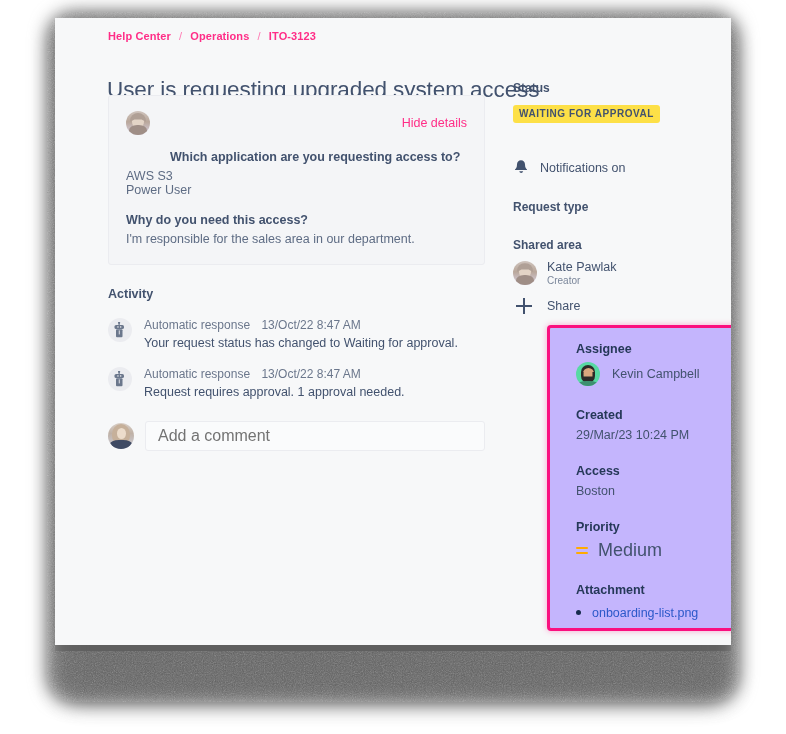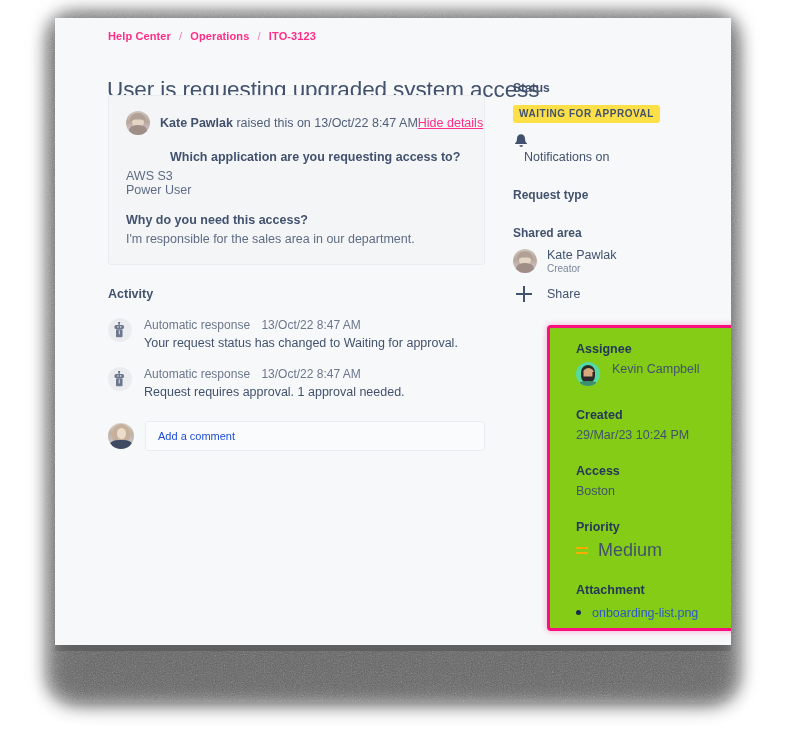--- a/index.html
+++ b/index.html
@@ -150,21 +150,20 @@
     margin-left: 10px;
     font-size: 12.5px;
     color: #505f79;
     white-space: nowrap;
   }
   #reporter-name { font-weight: bold; color: #42526e; }
   #hide-details {
     margin-left: auto;
     font-size: 12.5px;
     color: #ff2d87;
-    text-decoration: underline;
     cursor: pointer;
     white-space: nowrap;
   }
   .field-label {
     font-size: 12.5px;
     font-weight: bold;
     color: #42526e;
     margin-top: 16px;
     margin-bottom: 5px;
   }
@@ -243,22 +242,22 @@
     margin-left: 11px;
     flex: 1 1 auto;
     height: 30px;
     background: #fafbfc;
     border: 1px solid #ebecf0;
     border-radius: 3px;
     display: flex;
     align-items: center;
     padding-left: 12px;
     box-sizing: border-box;
-    font-size: 11px;
-    color: #1d4ed8;
+    font-size: 16px;
+    color: #737373;
     cursor: text;
   }
 
   
   #right-col {
     position: absolute;
     left: 458px;
     top: 63px;
     width: 210px;
   }
@@ -274,22 +273,22 @@
     color: #42526e;
     font-size: 10px;
     font-weight: bold;
     letter-spacing: .55px;
     padding: 3px 6px 4px 6px;
     border-radius: 3px;
     white-space: nowrap;
   }
   #notifications-row {
     display: flex;
-    margin-top: 10px;
-    flex-direction: column;
+    align-items: center;
+    margin-top: 36px;
   }
   #notifications-label {
     margin-left: 11px;
     font-size: 12.5px;
     color: #42526e;
   }
   .section { margin-top: 24px; }
   #request-type-row {
     display: flex;
     align-items: center;
@@ -353,29 +352,30 @@
     color: #42526e;
   }
 
   
   #highlight-panel {
     position: absolute;
     left: 492px;
     top: 307px;
     width: 221px;
     height: 306px;
-    background: #84cc16;
+    background: #c4b5fd;
     border: 3px solid #fa0f7f;
     border-radius: 4px;
     box-sizing: border-box;
     box-shadow: 0 0 6px rgba(250,15,127,.35);
     padding: 14px 0 0 26px;
   }
   #assignee-row {
     display: flex;
+    align-items: center;
     margin-top: 6px;
   }
   .avatar-kevin {
     width: 24px; height: 24px;
     border-radius: 50%;
     background: #57d9a3;
     position: relative;
     overflow: hidden;
     flex: 0 0 auto;
   }
@@ -484,24 +484,20 @@
 
   <h1 id="page-title">User is requesting upgraded system access</h1>
 
   <div id="left-col">
 
     <div id="detail-card">
       <div id="reporter-row">
         <div class="avatar avatar-kate">
           <div class="avatar-kate-hair"></div>
         </div>
-        <div id="reporter-text">
-          <span id="reporter-name">Kate Pawlak</span>
-          <span>raised this on 13/Oct/22 8:47 AM</span>
-        </div>
         <span id="hide-details">Hide details</span>
       </div>
 
       <div class="field-label first">Which application are you requesting access to?</div>
       <div class="field-value">AWS S3</div>
 
       <div class="field-value">Power User</div>
 
       <div class="field-label">Why do you need this access?</div>
       <div class="field-value">I'm responsible for the sales area in our department.</div>

